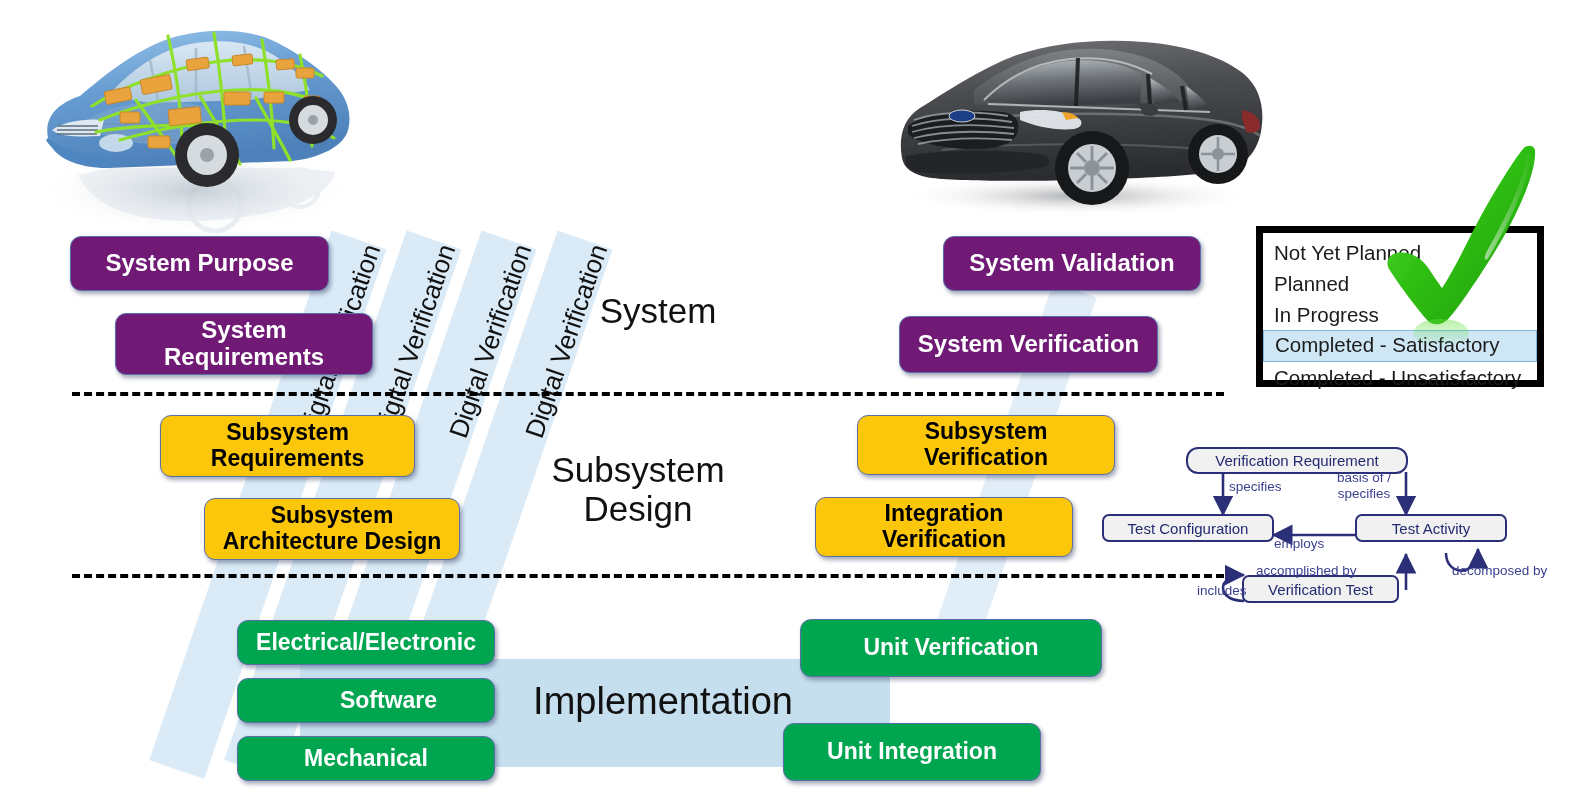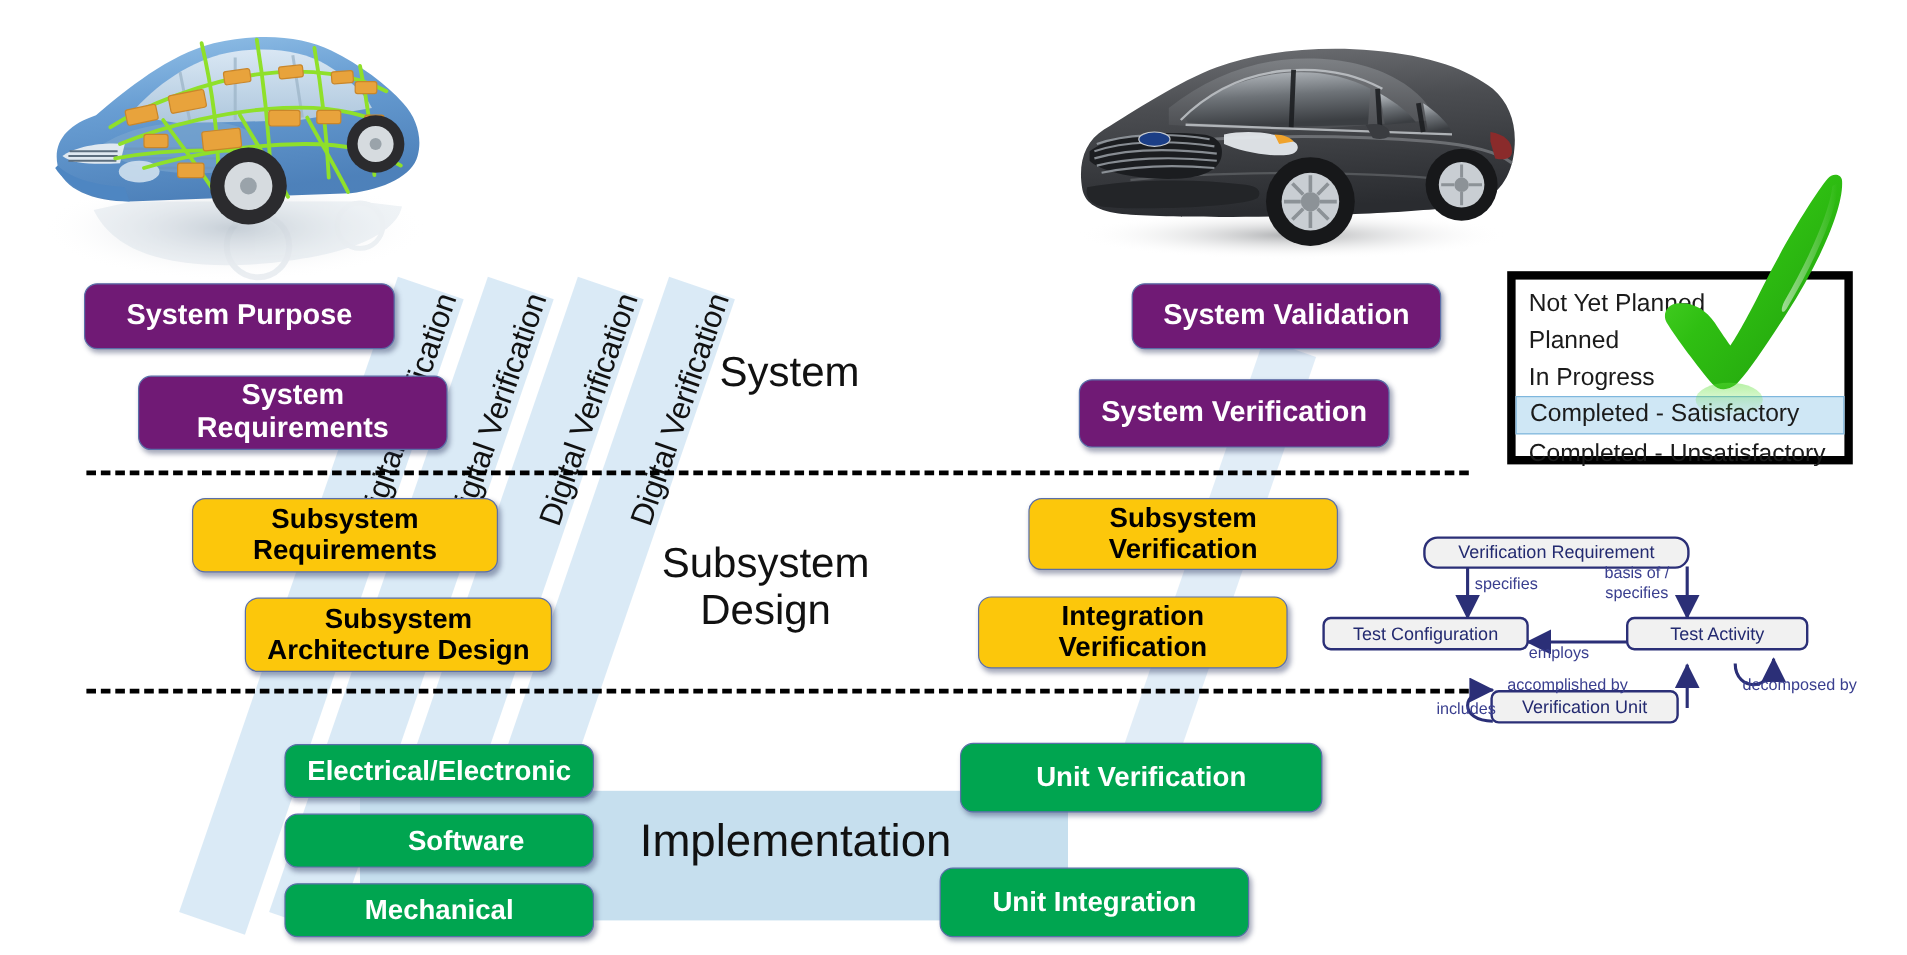--- a/index.html
+++ b/index.html
@@ -397,21 +397,21 @@
     <div class="rnode" style="left:90px;top:22px;width:222px;height:27px;border-radius:12px;">
       <span>Verification Requirement</span>
     </div>
     <div class="rnode" style="left:6px;top:89px;width:172px;height:28px;">
       <span>Test Configuration</span>
     </div>
     <div class="rnode" style="left:259px;top:89px;width:152px;height:28px;">
       <span>Test Activity</span>
     </div>
     <div class="rnode" style="left:146px;top:150px;width:157px;height:28px;">
-      <span>Verification Unit</span>
+      <span>Verification Test</span>
     </div>
 
     <div class="rlabel" style="left:133px;top:54px;">specifies</div>
     <div class="rlabel" style="left:231px;top:45px;width:74px;text-align:center;white-space:pre-line;">basis of /
 specifies</div>
     <div class="rlabel" style="left:178px;top:111px;">employs</div>
     <div class="rlabel" style="left:160px;top:138px;">accomplished by</div>
     <div class="rlabel" style="left:356px;top:138px;">decomposed by</div>
     <div class="rlabel" style="left:70px;top:158px;margin-left:31px;">includes</div>
   </div>

